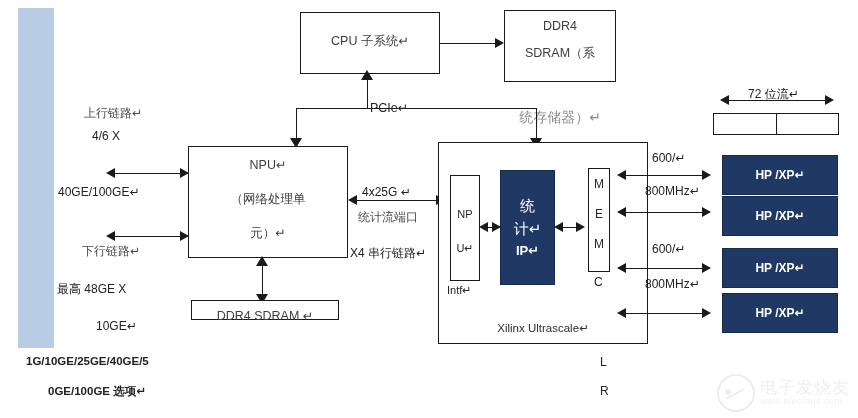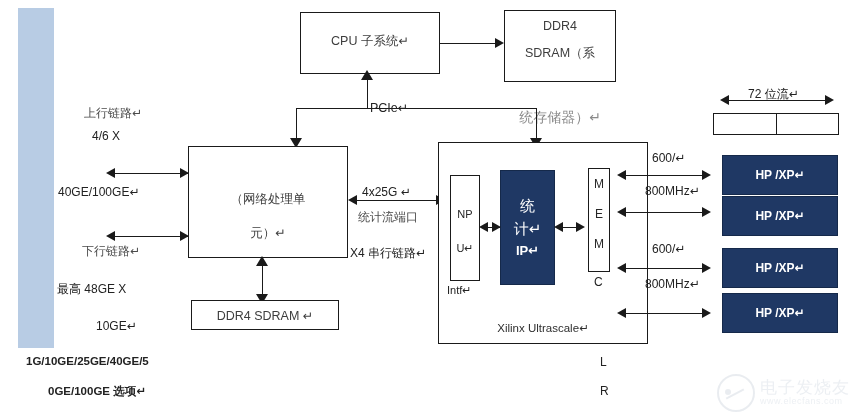--- a/index.html
+++ b/index.html
@@ -67,29 +67,30 @@
   <div class="arrU" style="left:361px;top:70px;"></div>
 
   <div class="vline" style="left:296px;top:108px;height:34px;"></div>
   <div class="arrD" style="left:290px;top:138px;"></div>
 
   <div class="vline" style="left:536px;top:108px;height:34px;"></div>
   <div class="arrD" style="left:530px;top:138px;"></div>
   <div class="txt dark" style="left:370px;top:101px;font-size:12.5px;">PCIe↵</div>
 
   <div class="box" style="left:188px;top:146px;width:160px;height:112px;">
+    <div class="lbl" style="top:10px;">NPU↵</div>
     <div class="lbl" style="top:44px;">（网络处理单</div>
     <div class="lbl" style="top:78px;">元）↵</div>
   </div>
 
   <div class="vline" style="left:262px;top:262px;height:36px;"></div>
   <div class="arrU" style="left:256px;top:256px;"></div>
   <div class="arrD" style="left:256px;top:294px;"></div>
 
-  <div class="box" style="left:191px;top:300px;width:148px;height:30px;">
+  <div class="box" style="left:191px;top:300px;width:148px;height:20px;">
     <div class="lbl" style="top:7px;">DDR4 SDRAM ↵</div>
   </div>
 
   <div class="txt" style="left:84px;top:107px;">上行链路↵</div>
   <div class="txt dark" style="left:92px;top:130px;">4/6 X</div>
   <div class="hline" style="left:113px;top:173px;width:75px;"></div>
   <div class="arrL" style="left:106px;top:168px;"></div>
   <div class="arrR" style="left:180px;top:168px;"></div>
   <div class="txt dark" style="left:58px;top:186px;">40GE/100GE↵</div>
 

